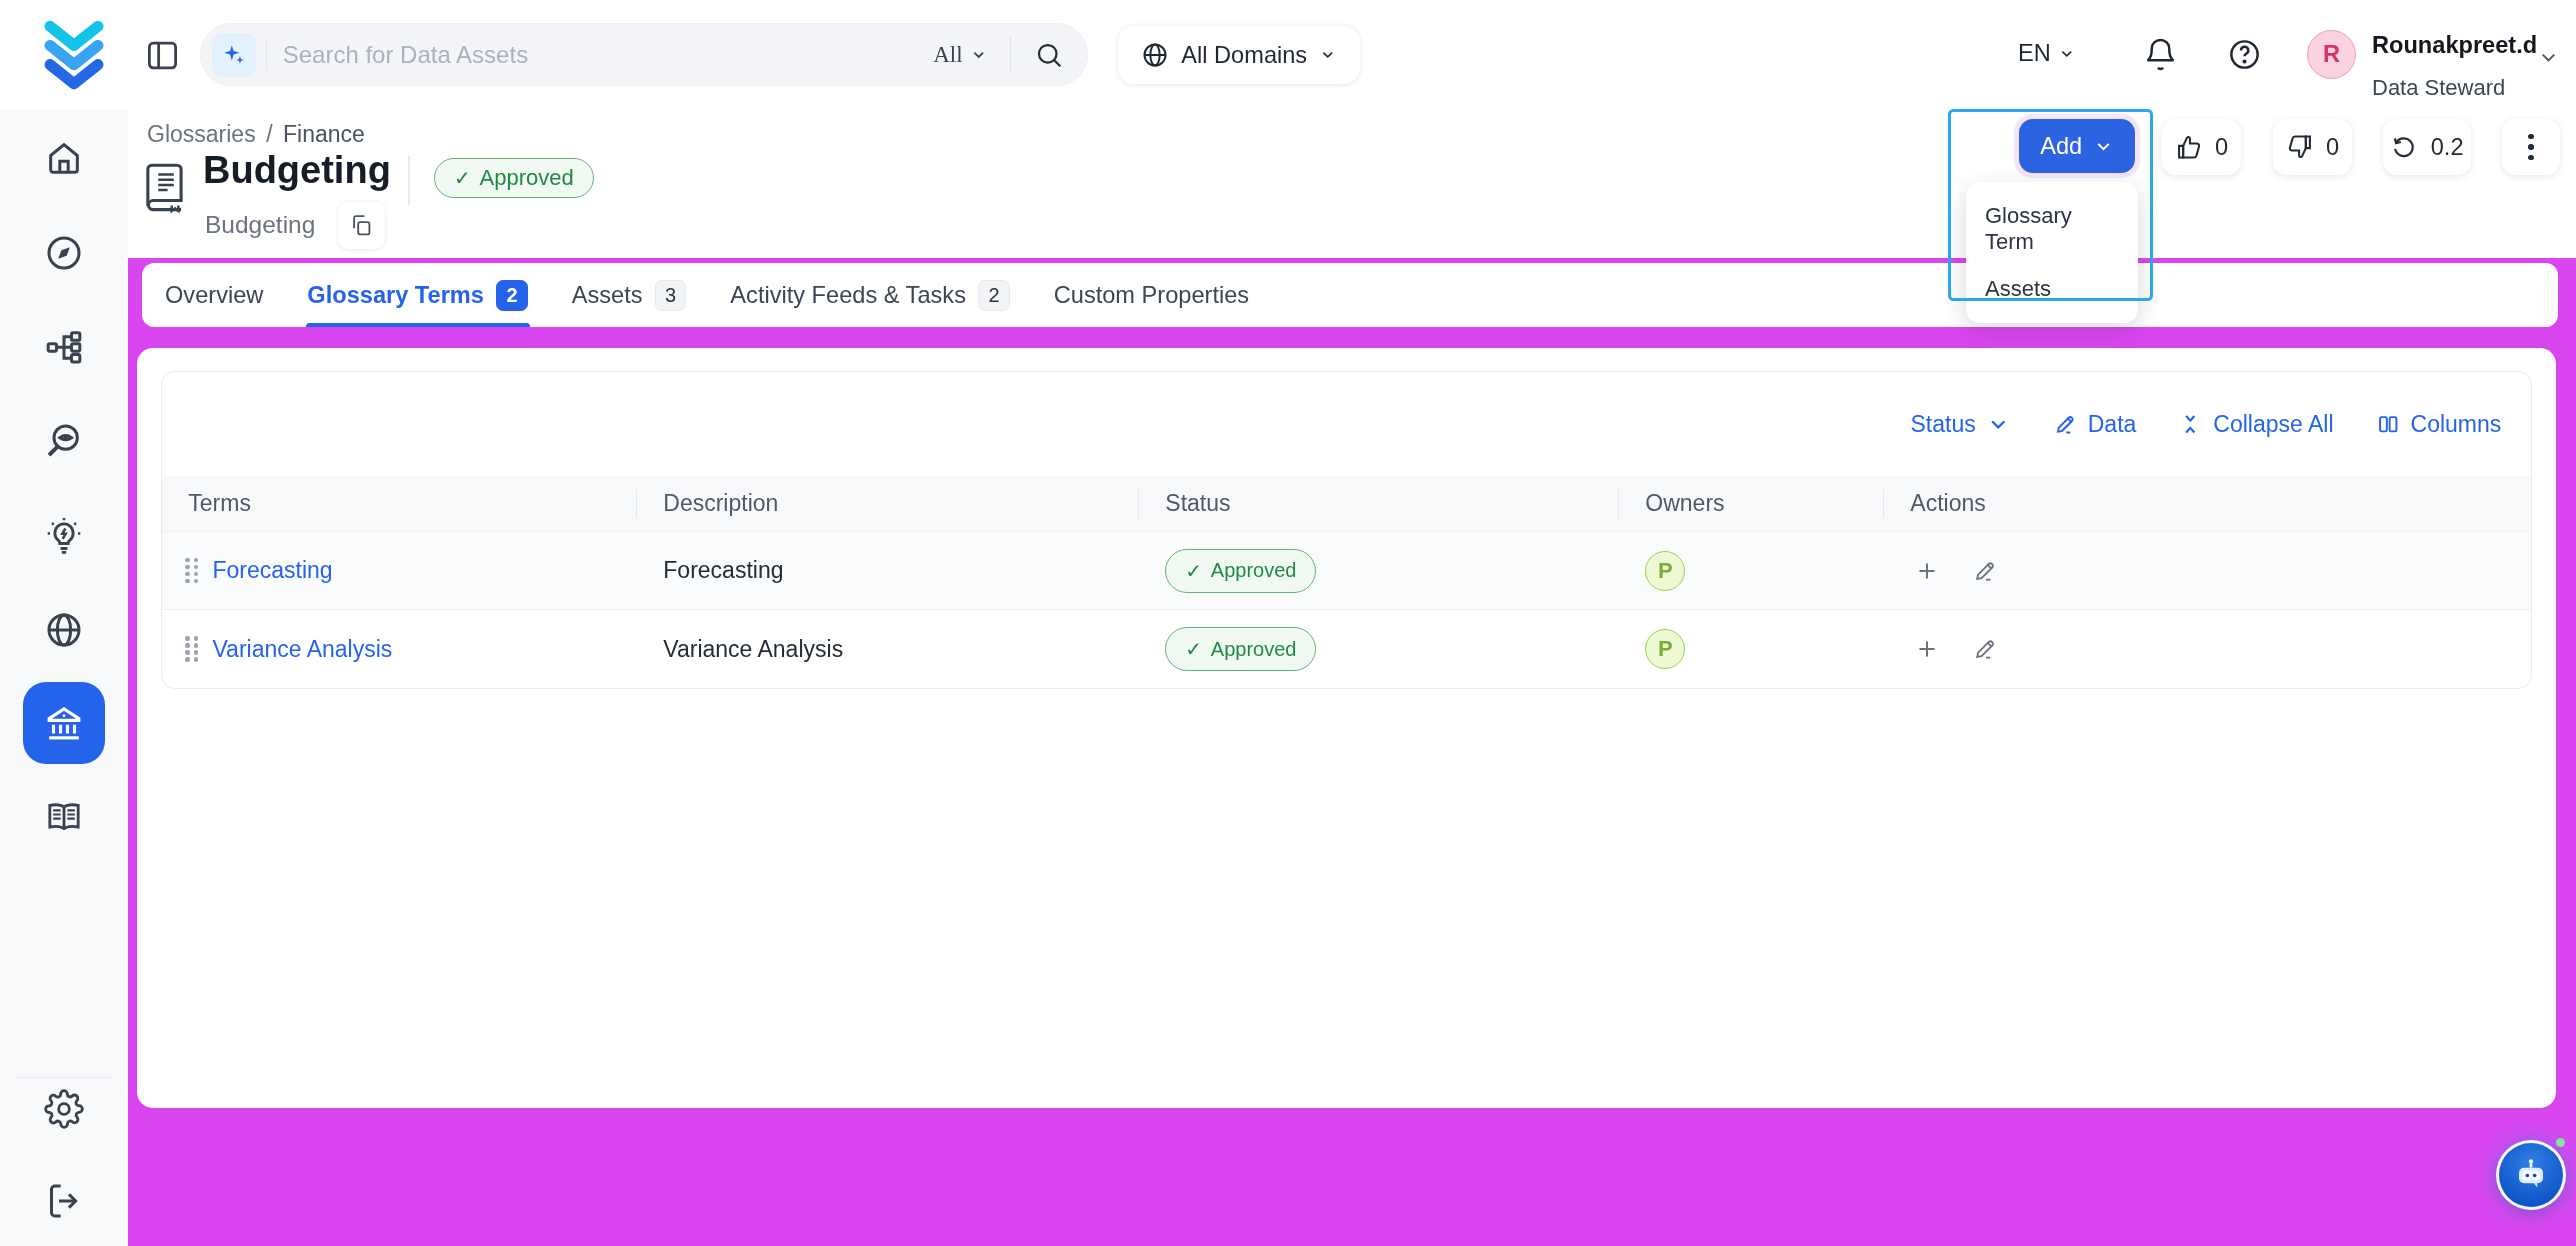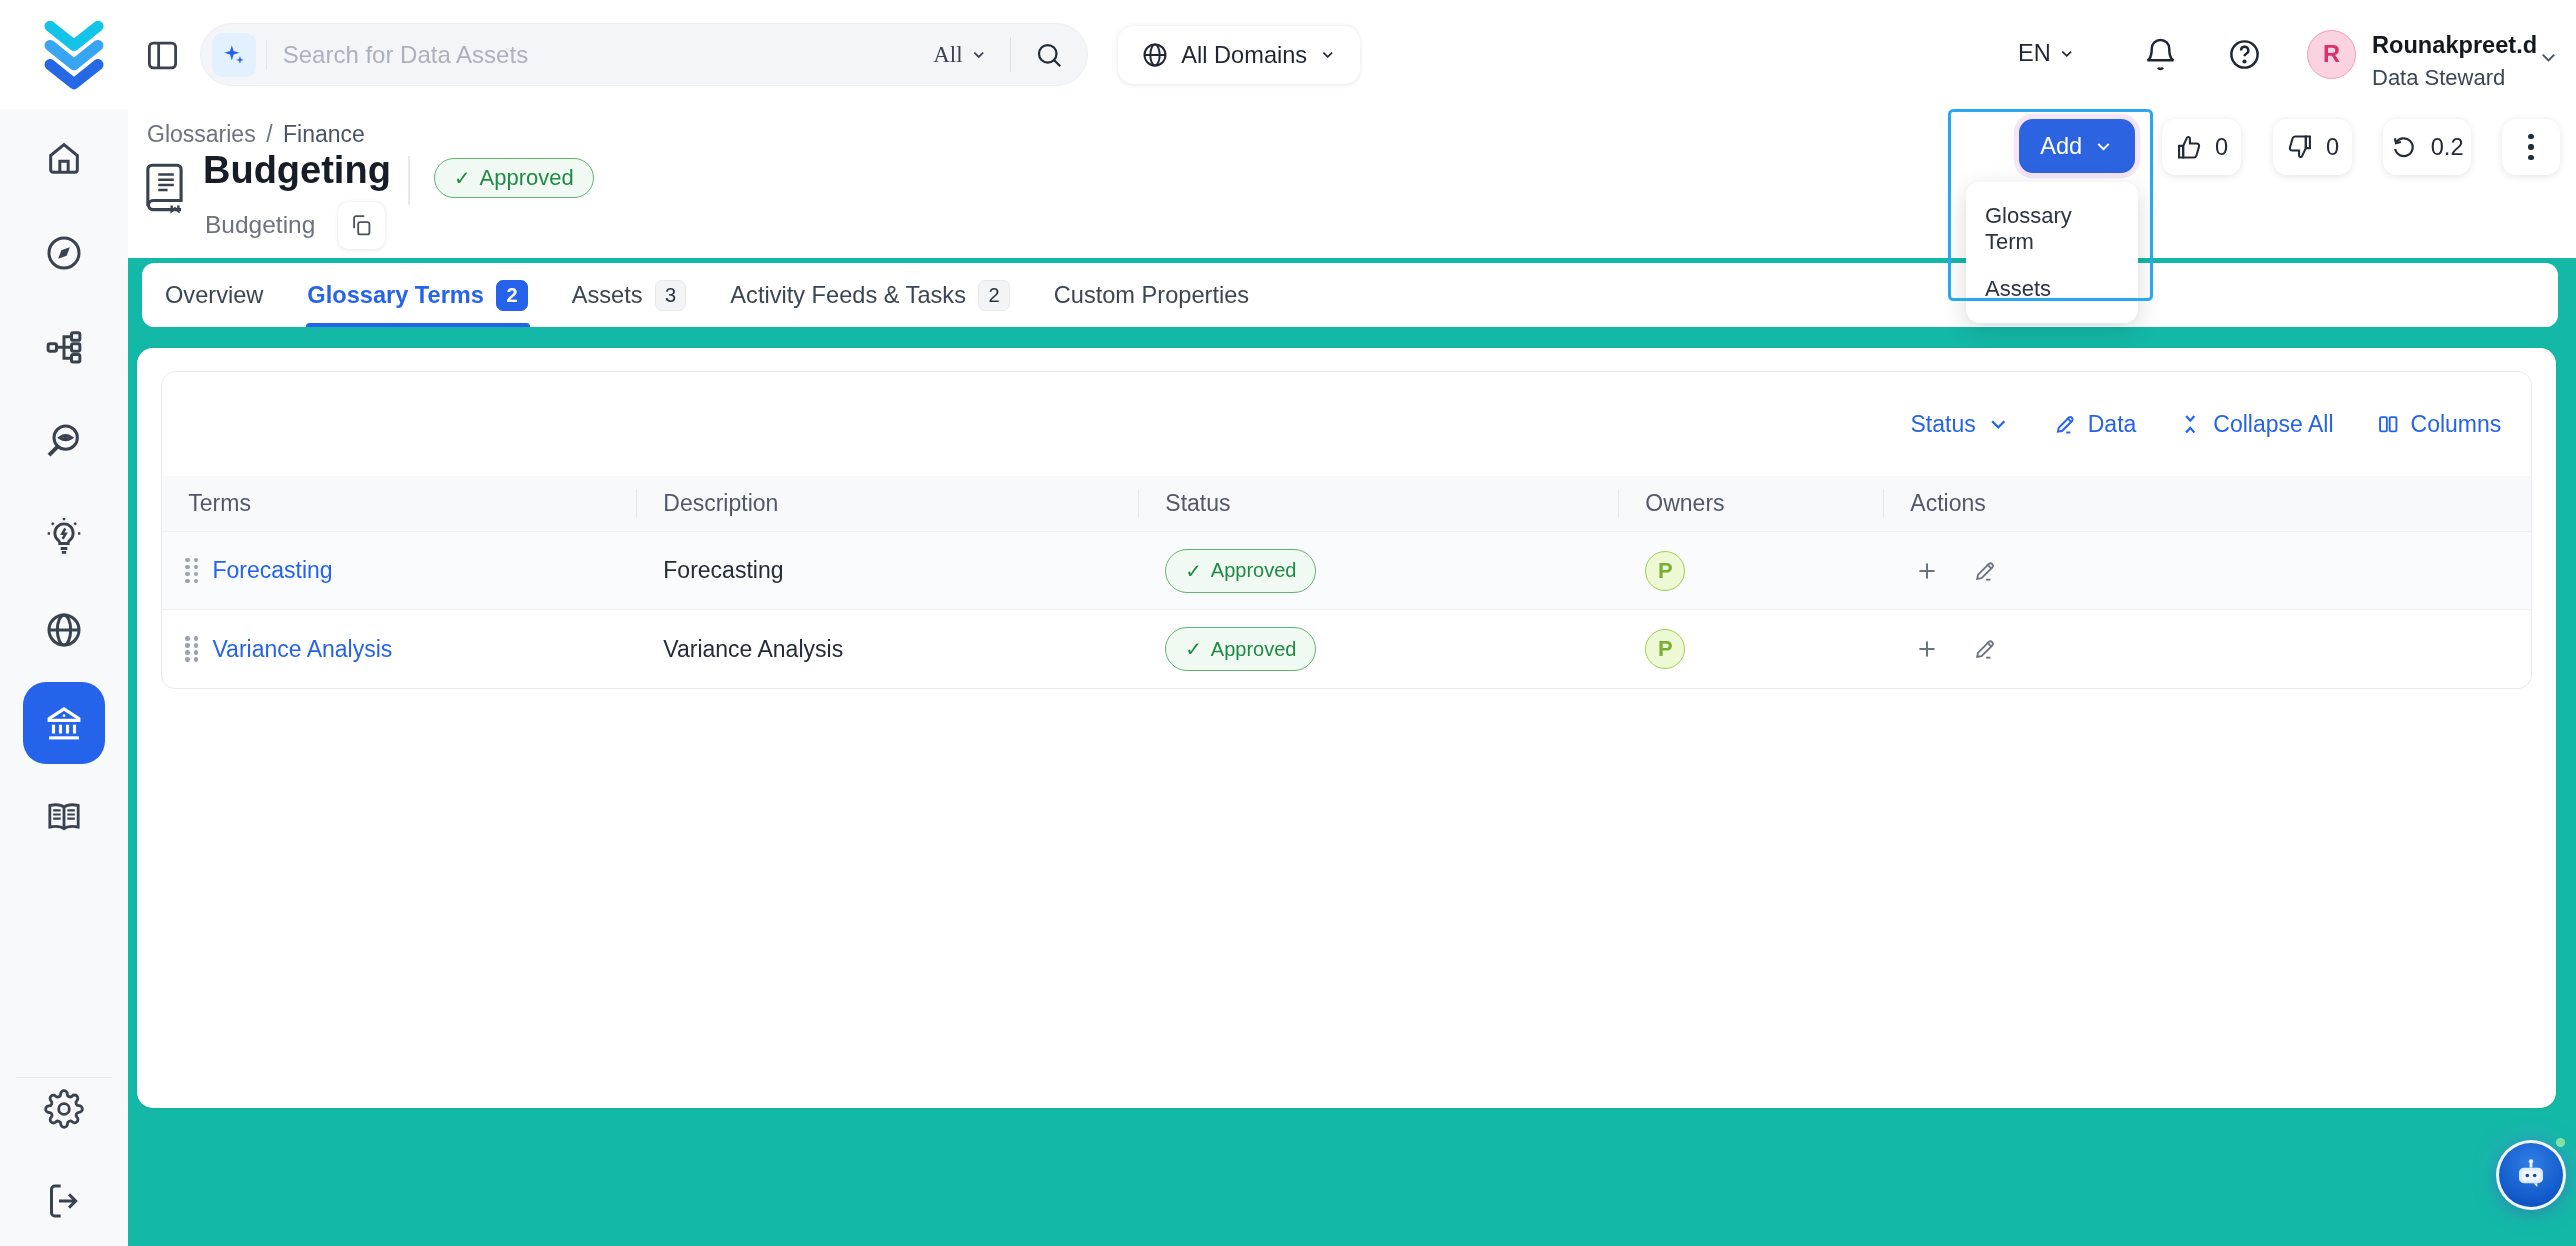--- a/index.html
+++ b/index.html
@@ -38,21 +38,21 @@
   .icon-btn { position:absolute; top:37px; width:35px; height:35px; color:#1f2733; cursor:pointer; }
   .bell { left:2143px; }
   .help { left:2227px; }
   .avatar {
     position:absolute; left:2307px; top:30px; width:49px; height:49px; border-radius:50%;
     background:#fad2e0; border:1.8px solid #f19ebc; color:#d6336c;
     display:flex; align-items:center; justify-content:center; font-size:23.6px; font-weight:700; cursor:pointer;
   }
   .userblock { position:absolute; left:2372px; top:31.5px; line-height:1.15; cursor:pointer; }
   .userblock .uname { font-size:23.6px; font-weight:700; color:#14181f; }
-  .userblock .urole { font-size:22px; color:#3b4654; margin-top:6px; }
+  .userblock .urole { font-size:22px; color:#3b4654; margin-top:16px; }
   .user-caret { position:absolute; left:2537px; top:46px; width:23px; height:23px; color:#4a5462; }
 
   
   .body-row { position:absolute; top:109px; left:0; right:0; bottom:0; display:flex; }
   .sidebar { position:relative; width:128px; background:#f8f9fb; flex:0 0 auto; }
   .main { position:relative; flex:1; background:#f3f5f9; }
 
   
   .nav-ico { position:absolute; left:44px; width:40px; height:40px; color:#39424f; cursor:pointer; }
   .nav-active {
@@ -106,21 +106,21 @@
     position:absolute; left:1966px; top:182px; width:172px; border-radius:14px; background:#fff;
     box-shadow:0 7px 24.5px rgba(16,24,40,.16); padding:10.5px 0; z-index:30;
   }
   .dropdown .item { padding:10.5px 19px; font-size:22px; color:#2b3442; cursor:pointer; }
   .annotation {
     position:absolute; left:1948px; top:109px; width:205px; height:192px;
     border:3.5px solid #29a8f0; border-radius:5.3px; z-index:40; pointer-events:none;
   }
 
   
-  .content { position:absolute; left:0; top:149px; right:0; bottom:0; background:#14b8a6; }
+  .content { position:absolute; left:0; top:149px; right:0; bottom:0; background:#d946ef; }
   .tab-panel {
     position:absolute; left:14px; top:5.3px; width:2416px; height:64px; background:#fff; border-radius:12.3px;
     display:flex; align-items:center; padding:0 23px; gap:44px;
   }
   .tab { position:relative; height:100%; display:flex; align-items:center; gap:12.3px; font-size:23.6px; color:#3b4654; cursor:pointer; }
   .tab .cnt { min-width:31.5px; height:31px; padding:0 7px; border-radius:7px; background:#f3f4f6; border:0.9px solid #e7e9ed;
     display:flex; align-items:center; justify-content:center; font-size:20px; color:#2b3442; }
   .tab.active { color:#2563eb; font-weight:700; }
   .tab.active .cnt { background:#2563eb; border-color:#2563eb; color:#fff; font-weight:700; }
   .tab.active::after { content:""; position:absolute; left:-1.8px; right:-1.8px; bottom:0; height:4.4px; background:#2563eb; border-radius:3.5px 3.5px 0 0; }

